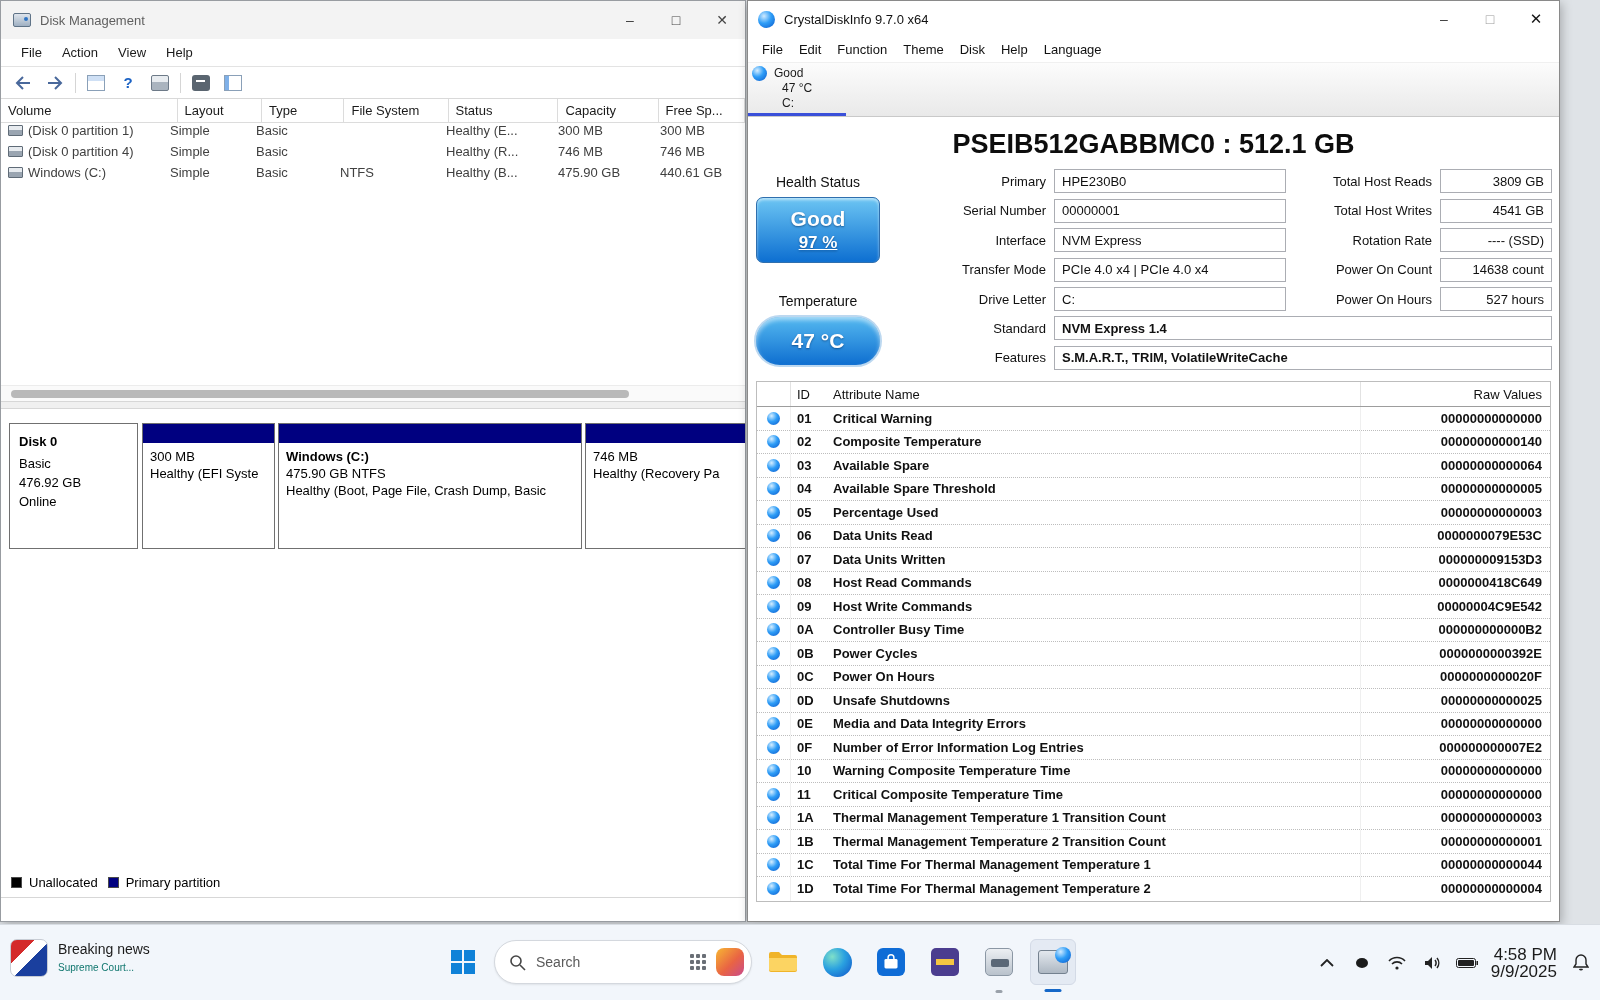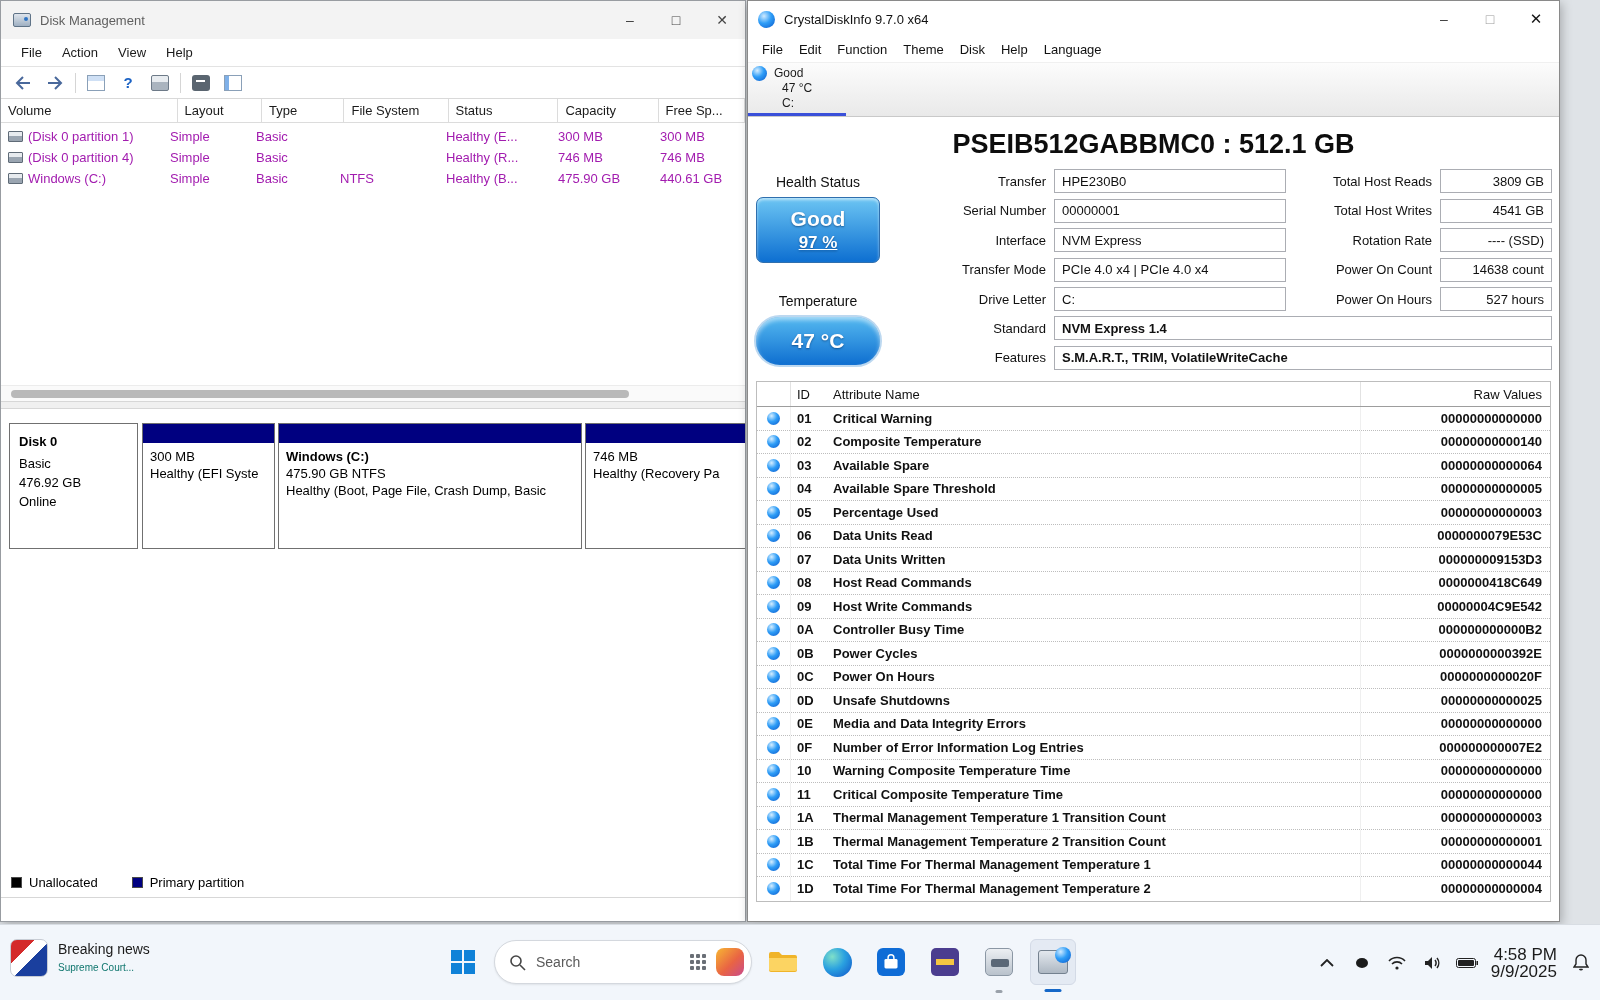--- a/index.html
+++ b/index.html
@@ -40,21 +40,21 @@
   .dm-thead{display:flex;height:24px;border-bottom:1px solid #dcdcdc;flex:0 0 auto;}
   .dm-th{display:flex;align-items:center;font-size:13px;color:#1b1b1b;padding-left:7px;border-right:1px solid #dcdcdc;}
   .dm-thead .dm-th:nth-of-type(1){width:180px;}
   .dm-thead .dm-th:nth-of-type(2){width:86px;}
   .dm-thead .dm-th:nth-of-type(3){width:84px;}
   .dm-thead .dm-th:nth-of-type(4){width:106px;}
   .dm-thead .dm-th:nth-of-type(5){width:112px;}
   .dm-thead .dm-th:nth-of-type(6){width:102px;}
   .dm-thead .dm-th:nth-of-type(7){width:88px;}
   .dm-tbody{flex:0 0 auto;}
-  .dm-row{display:flex;height:21px;align-items:flex-end;font-size:13px;color:#a21caf;}
+  .dm-row{display:flex;height:21px;align-items:flex-start;font-size:13px;color:#404040;}
   .dm-row span{padding-left:7px;white-space:nowrap;overflow:hidden;}
   .dm-row .c1{width:162px;display:flex;align-items:center;gap:5px;}
   .dm-row .c2{width:86px;} .dm-row .c3{width:84px;} .dm-row .c4{width:106px;}
   .dm-row .c5{width:112px;} .dm-row .c6{width:102px;} .dm-row .c7{width:88px;}
   .drive-ico{flex:0 0 auto;width:15px;height:11px;background:linear-gradient(#e7ebef 0 4px,#9aa5b1 4px);border:1px solid #5f6b77;border-radius:1px;}
   .dm-topfill{flex:1 1 auto;}
   .dm-hscroll{height:16px;background:#fafafa;border-top:1px solid #ececec;display:flex;align-items:center;flex:0 0 auto;}
   .dm-hthumb{margin-left:10px;width:618px;height:8px;border-radius:4px;background:#b9b9b9;}
   .dm-splitter{height:8px;background:#f0f0f0;border-top:1px solid #d7d7d7;border-bottom:1px solid #d7d7d7;flex:0 0 auto;}
 
@@ -66,21 +66,21 @@
   .dm-part{height:126px;border:1px solid #707070;background:#fff;display:flex;flex-direction:column;flex:0 0 auto;overflow:hidden;}
   .dm-part:nth-of-type(1){width:133px;}
   .dm-part:nth-of-type(2){width:304px;}
   .dm-part:nth-of-type(3){width:161px;}
   .dm-part-bar{height:19px;background:var(--navy);flex:0 0 auto;}
   .dm-part-body{padding:5px 7px;font-size:13px;line-height:17px;white-space:nowrap;}
   .p-title{font-weight:bold;}
   .p-title:empty{display:none;}
 
   .dm-fill{flex:1 1 auto;}
-  .dm-legend{height:30px;display:flex;gap:34px;padding-left:10px;flex:0 0 auto;}
+  .dm-legend{height:30px;display:flex;gap:10px;padding-left:10px;flex:0 0 auto;}
   .legend-item{display:flex;align-items:center;gap:7px;font-size:13px;}
   .legend-sq{width:11px;height:11px;border:1px solid #4a4a4a;}
   .dm-legend .legend-item:nth-of-type(1) .legend-sq{background:#000;}
   .dm-legend .legend-item:nth-of-type(2) .legend-sq{background:var(--navy);}
   .dm-statusbar{height:24px;border-top:1px solid #d7d7d7;flex:0 0 auto;}
 
   
   .cdi-window{position:absolute;left:747px;top:0;width:813px;height:922px;background:#fff;
     border:1px solid #8a8a8a;display:flex;flex-direction:column;box-shadow:2px 3px 10px rgba(0,0,0,.25);}
   .cdi-titlebar{height:36px;display:flex;align-items:center;padding-left:10px;background:#fff;flex:0 0 auto;}
@@ -389,21 +389,21 @@
         <span class="health-percent">97 %</span>
       </div>
       <div class="temp-label">Temperature</div>
       <div class="temp-oval">
         <span>47 °C</span>
       </div>
 
       <div class="cdi-fields-left">
 
           <div class="f-row">
-            <span class="f-label">Transfer</span>
+            <span class="f-label">Primary</span>
             <span class="f-value">HPE230B0</span>
           </div>
 
           <div class="f-row">
             <span class="f-label">Serial Number</span>
             <span class="f-value">00000001</span>
           </div>
 
           <div class="f-row">
             <span class="f-label">Interface</span>

